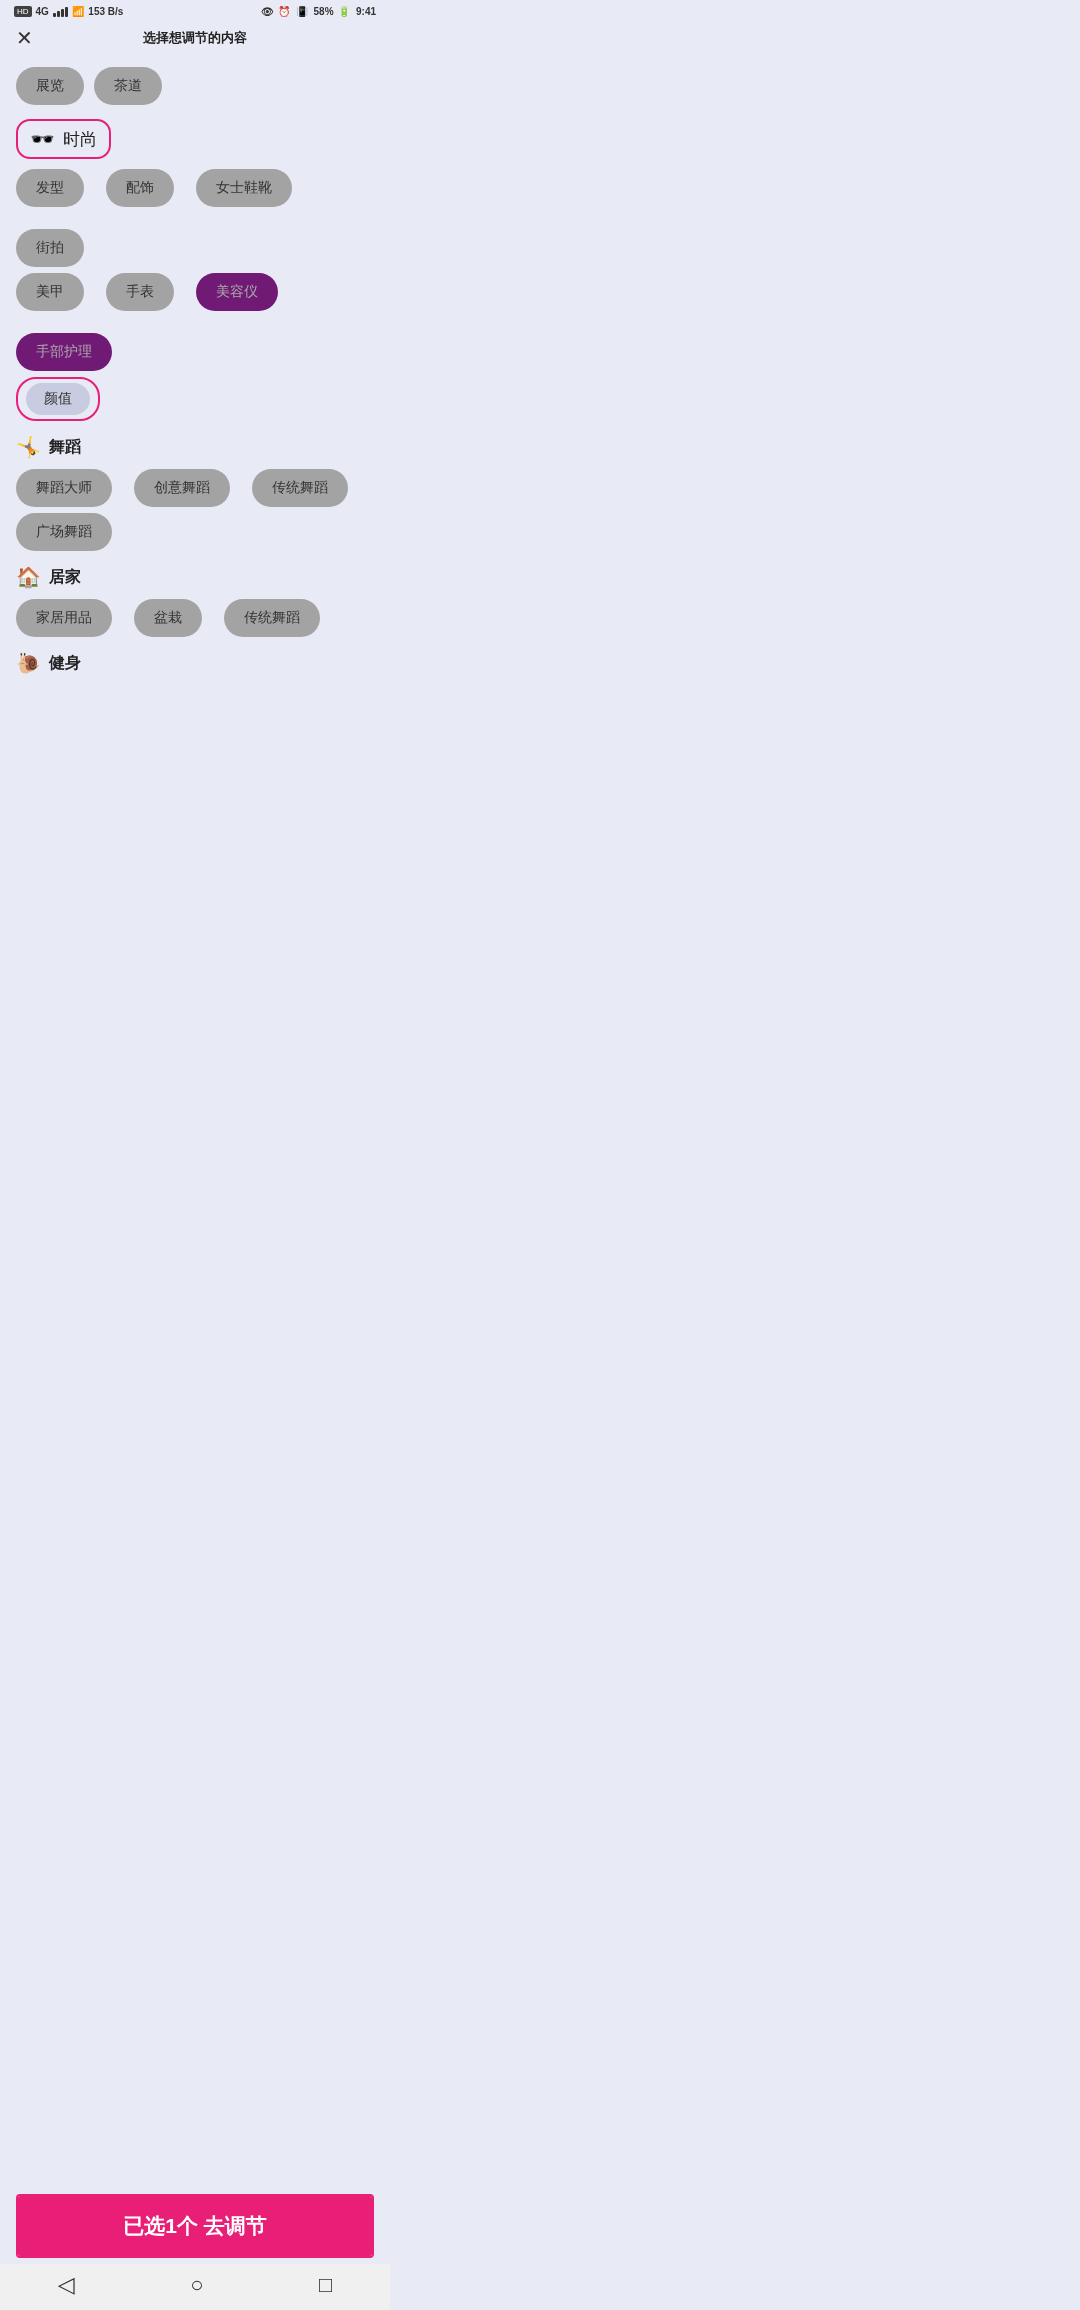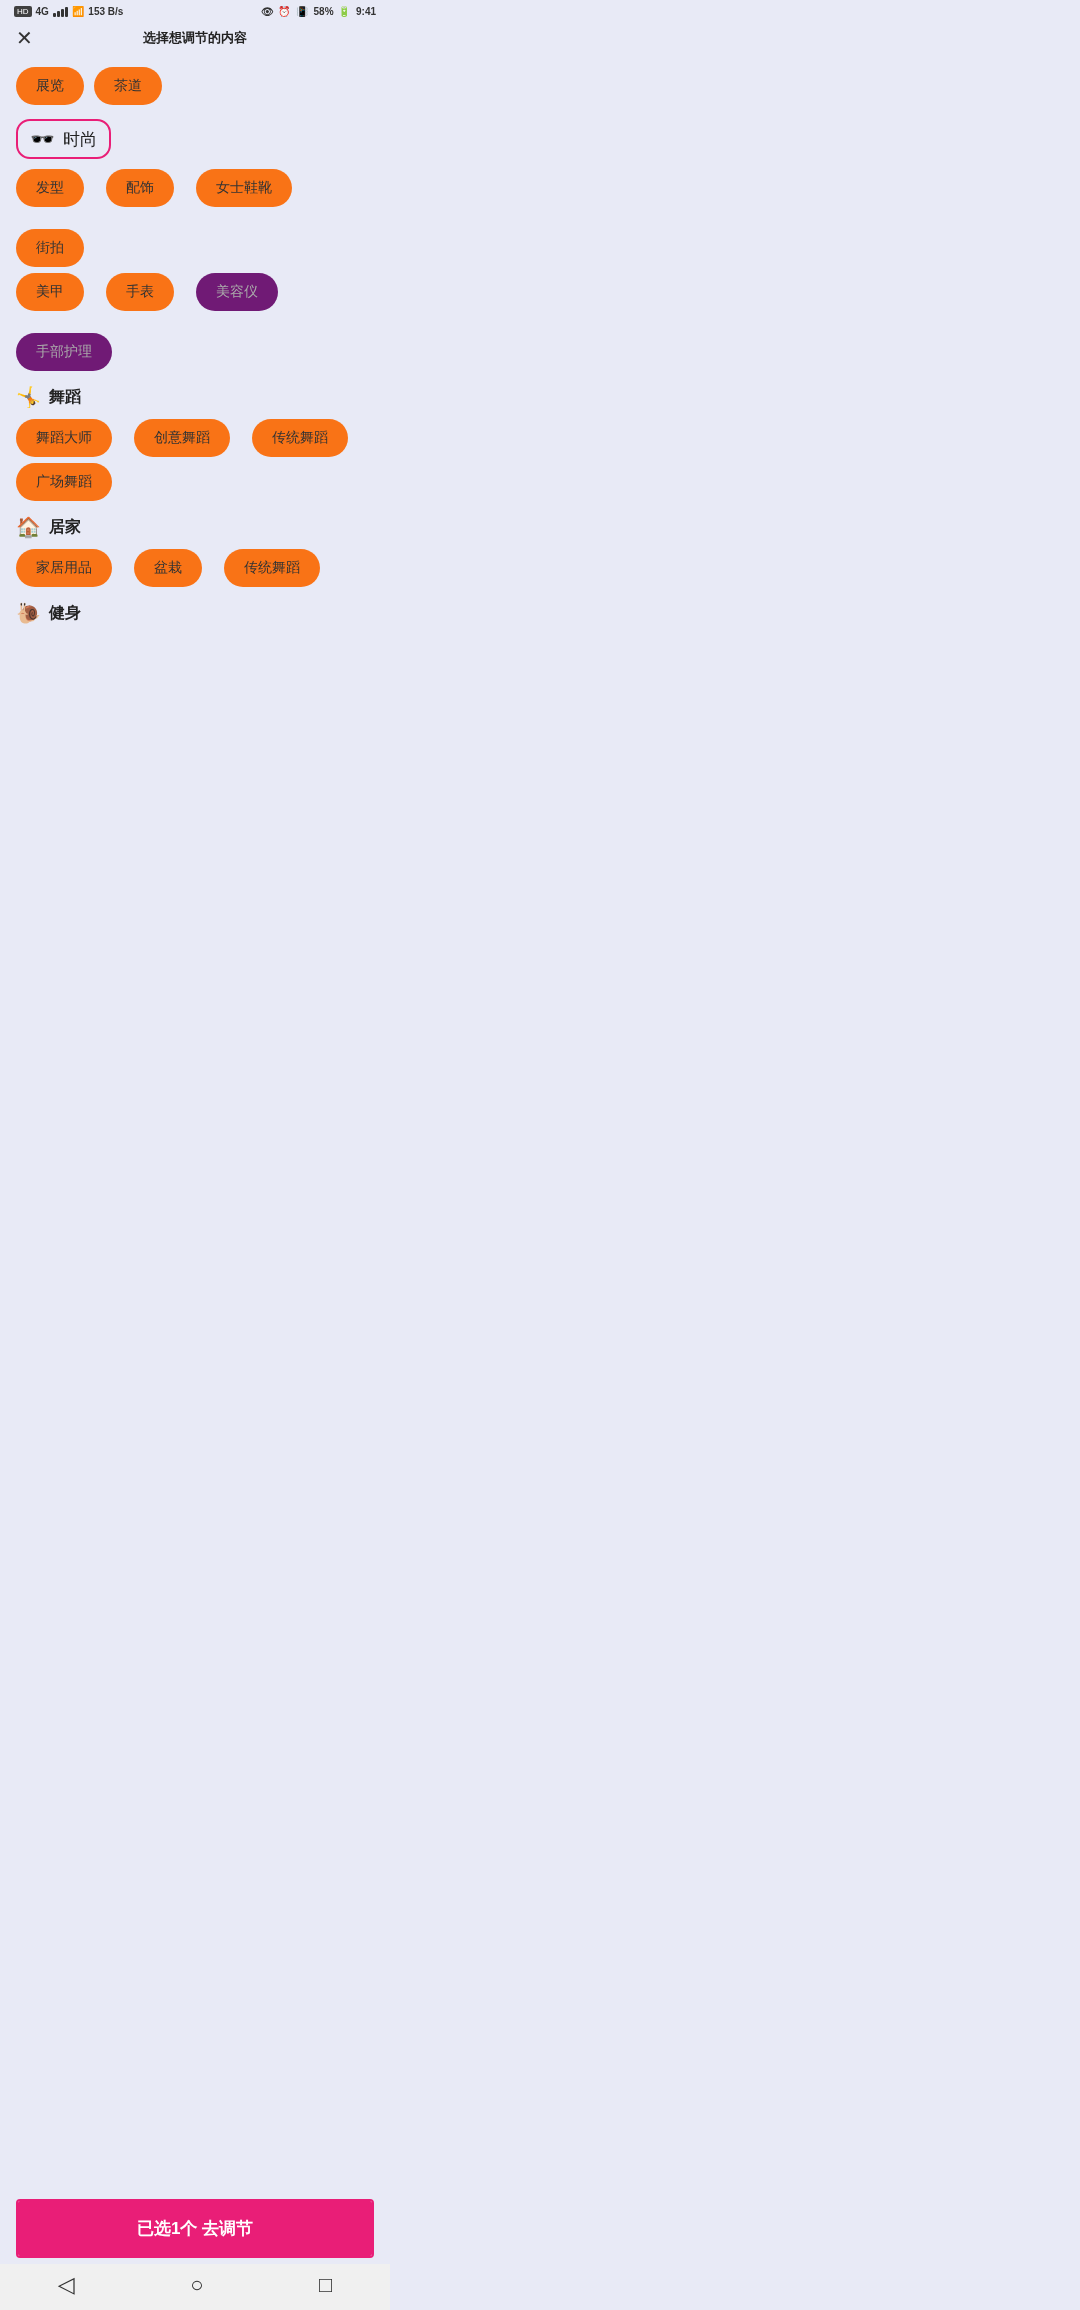--- a/index.html
+++ b/index.html
@@ -102,21 +102,21 @@
     
     .tags {
       display: flex;
       flex-wrap: wrap;
       gap: 22px;
       margin-bottom: 6px;
     }
 
     
     .tag {
-      background: #f97316;
+      background: #a3a3a3;
       border-radius: 20px;
       padding: 8px 18px;
       font-size: 14px;
       color: #333;
       cursor: pointer;
       border: 2px solid transparent;
       white-space: nowrap;
     }
     .tag.disabled {
       color: #aaa;
@@ -174,21 +174,21 @@
       left: 0;
       width: 390px;
       background: transparent;
     }
     .action-btn {
       width: 100%;
       background: #e91e77;
       color: white;
       border: none;
       padding: 16px;
-      font-size: 17px;
+      font-size: 21px;
       font-weight: 600;
       cursor: pointer;
       position: relative;
     }
     .action-btn-wrapper {
       border: 2.5px solid #e91e77;
       margin: 0 16px 6px;
       border-radius: 4px;
       overflow: hidden;
     }
@@ -262,20 +262,25 @@
 
   
   <div class="tags">
     <span class="tag">美甲</span>
     <span class="tag">手表</span>
     <span class="tag disabled">美容仪</span>
     <span class="tag disabled">手部护理</span>
   </div>
 
   
+  <div style="margin: 6px 0 14px;">
+    <div class="selected-tag-box">
+      <span class="tag-inner">颜值</span>
+    </div>
+  </div>
 
   
   <div class="section-title">
     <span class="section-icon">🤸</span>
     <span>舞蹈</span>
   </div>
   <div class="tags">
     <span class="tag">舞蹈大师</span>
     <span class="tag">创意舞蹈</span>
     <span class="tag">传统舞蹈</span>

